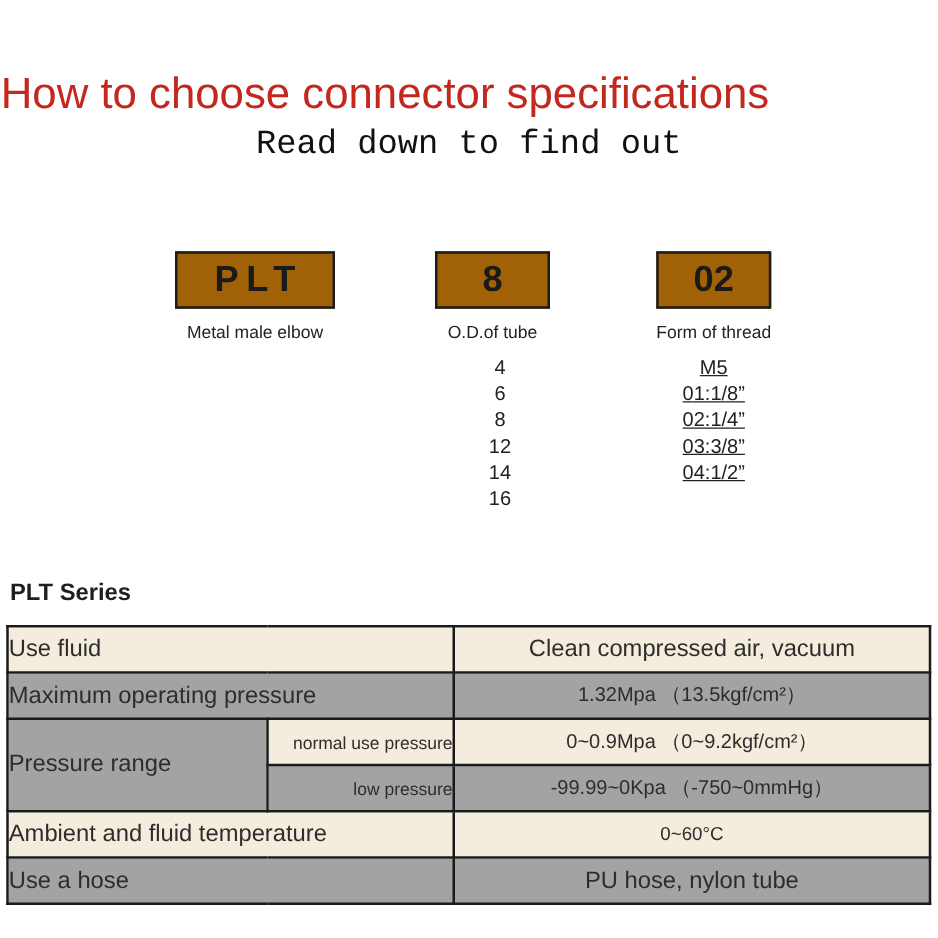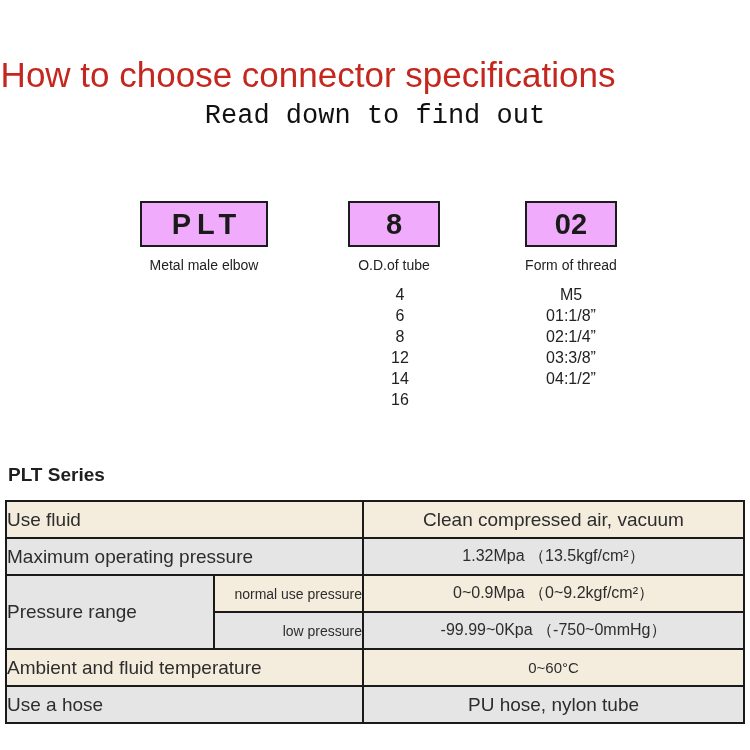--- a/index.html
+++ b/index.html
@@ -33,21 +33,21 @@
     top: 201px;
     height: 46px;
     border: 2px solid #1c1c1c;
     box-sizing: border-box;
     display: flex;
     align-items: center;
     justify-content: center;
     font-size: 29px;
     font-weight: 700;
     color: #1a1a1a;
-    background: #f0abfc;
+    background: #a16207;
     text-align: center;
   }
   .code-box.plt { left: 140px; width: 128px; letter-spacing: 6px; padding-left: 6px; }
   .code-box.tube { left: 348px; width: 92px; }
   .code-box.thread { left: 525px; width: 92px; }
   .box-label {
     position: absolute;
     top: 257px;
     width: 200px;
     text-align: center;
@@ -60,21 +60,21 @@
   .option-list {
     position: absolute;
     top: 284px;
     width: 200px;
     text-align: center;
     font-size: 16px;
     line-height: 21px;
     color: #222222;
   }
   .option-list.tube-opts { left: 300px; }
-  .option-list.thread-opts { left: 471px; }
+  .option-list.thread-opts { left: 471px; text-decoration: underline; }
   .series-heading {
     position: absolute;
     top: 464px; left: 8px;
     font-size: 19px;
     font-weight: 700;
     color: #1f1f1f;
     letter-spacing: 0px;
   }
   table.spec {
     position: absolute;
@@ -85,21 +85,21 @@
   }
   table.spec td {
     border: 2px solid #1a1a1a;
     padding: 0;
     height: 35px;
     vertical-align: middle;
     color: #2d2d2d;
     overflow: hidden;
   }
   td.bg-beige { background: #f4ecdd; }
-  td.bg-white { background: #e5e5e5; }
+  td.bg-white { background: #a3a3a3; }
   td.lbl {
     font-size: 19px;
     text-align: left;
     padding-left: 11px;
   }
   td.sub {
     font-size: 14px;
     text-align: right;
     color: #333333;
   }

